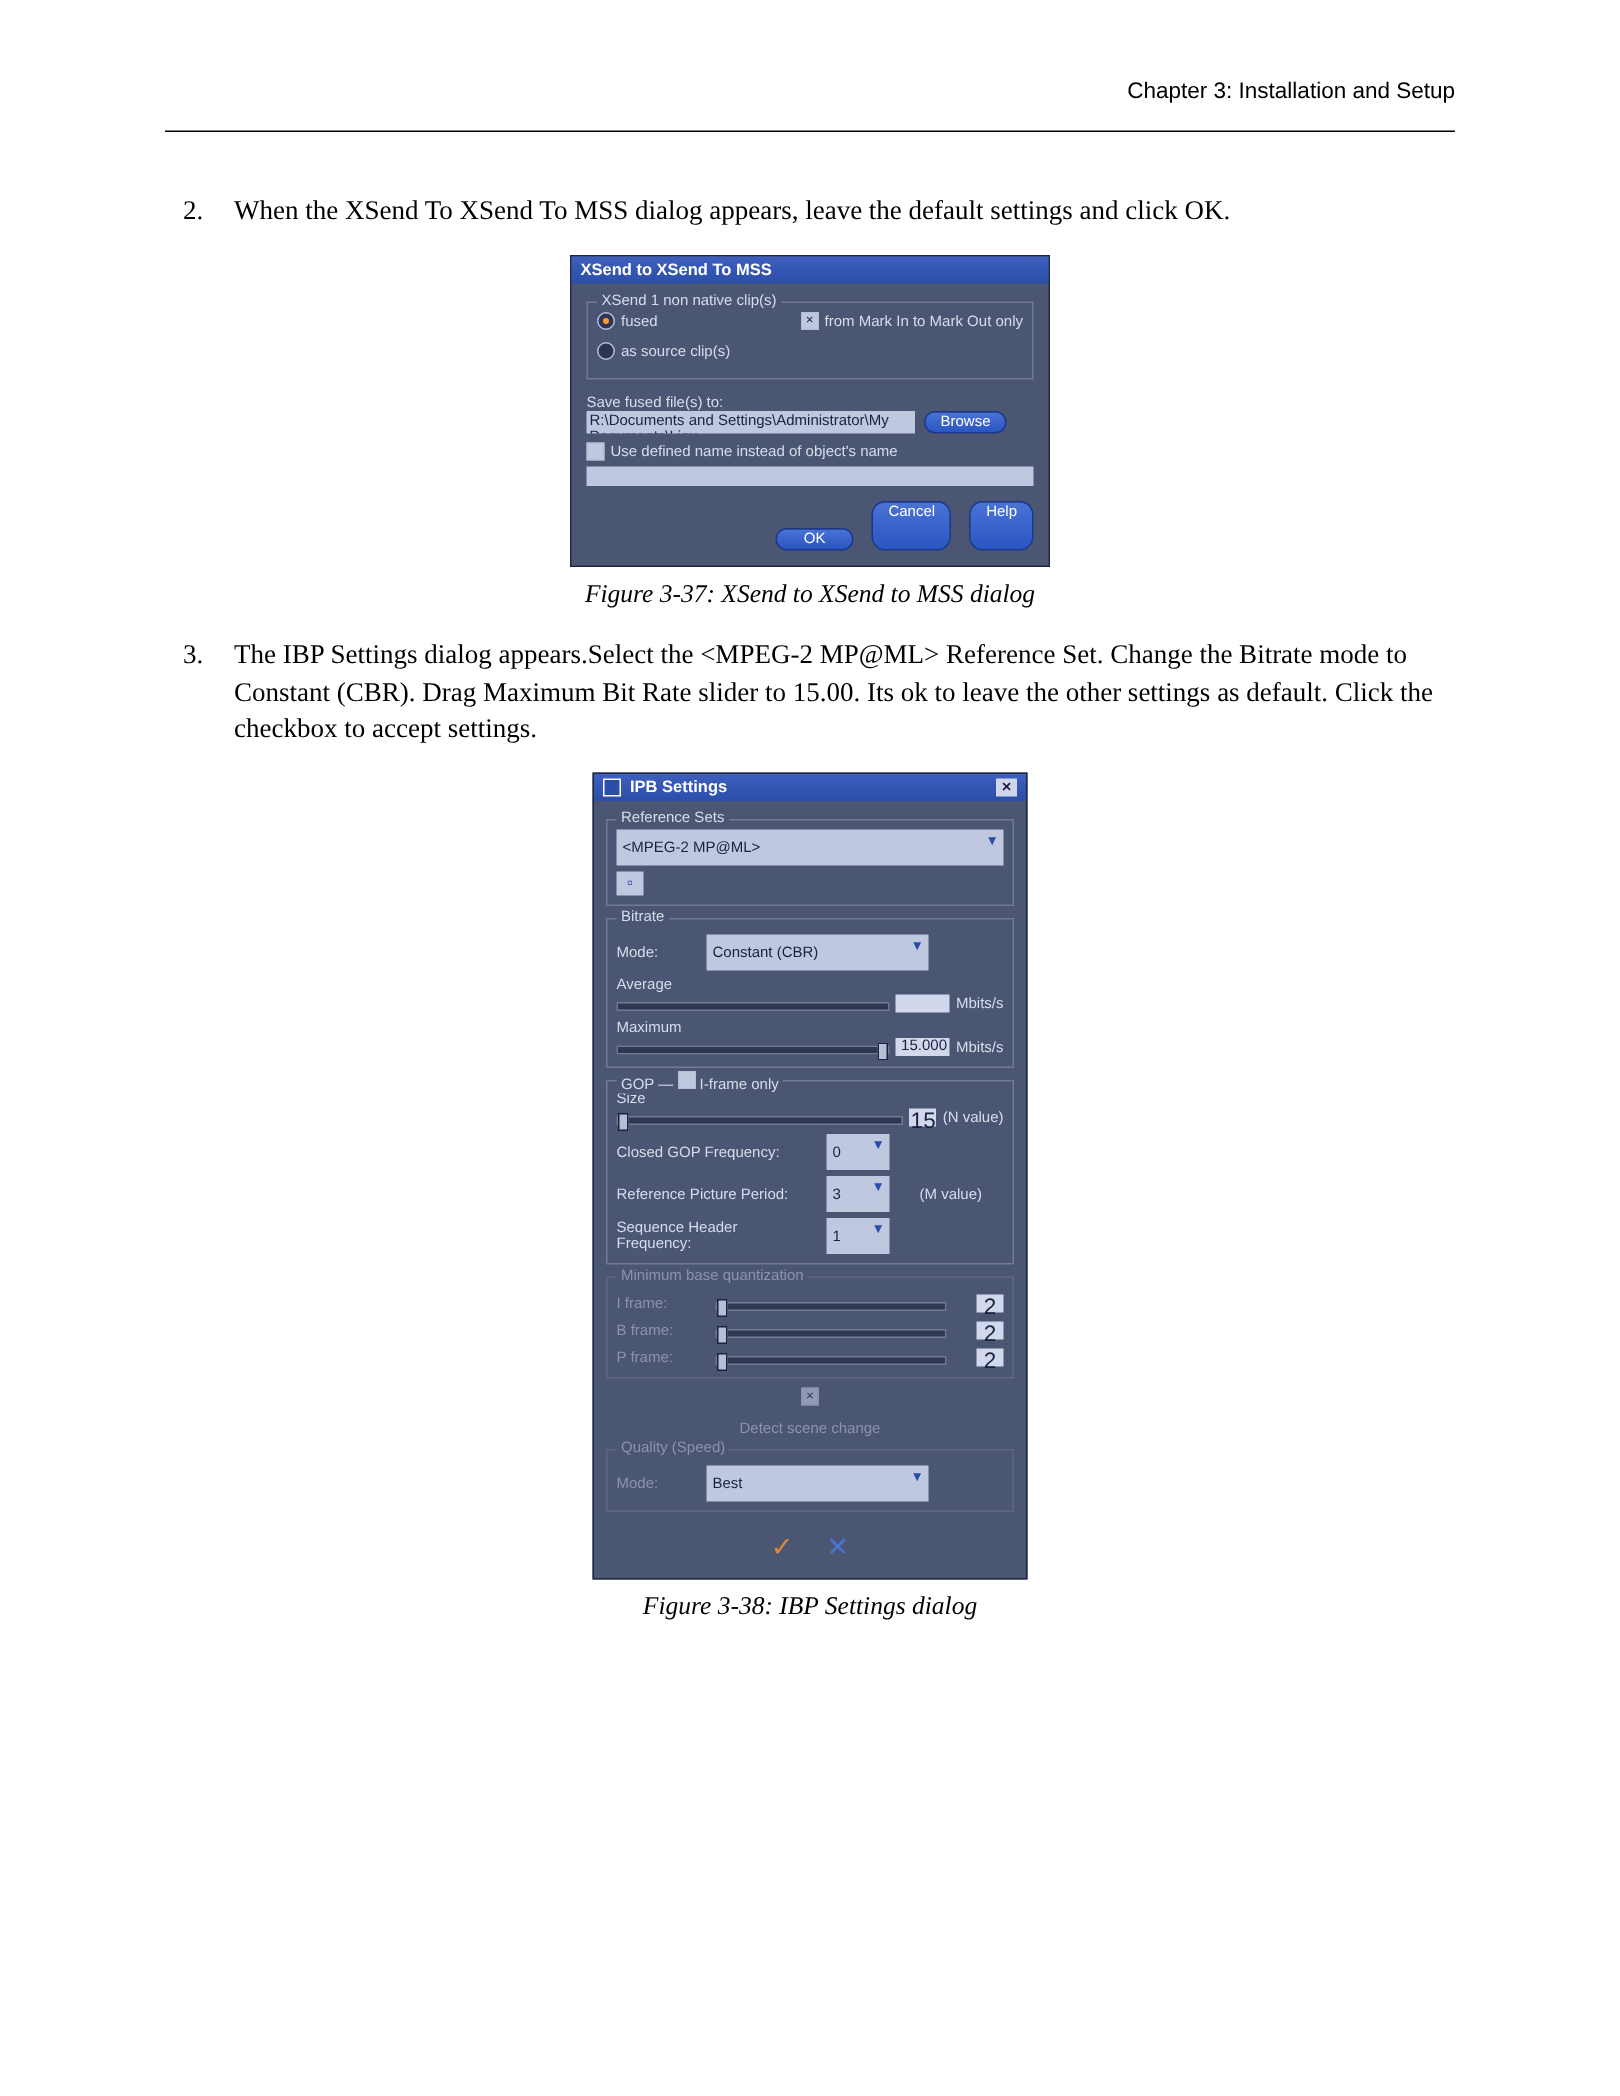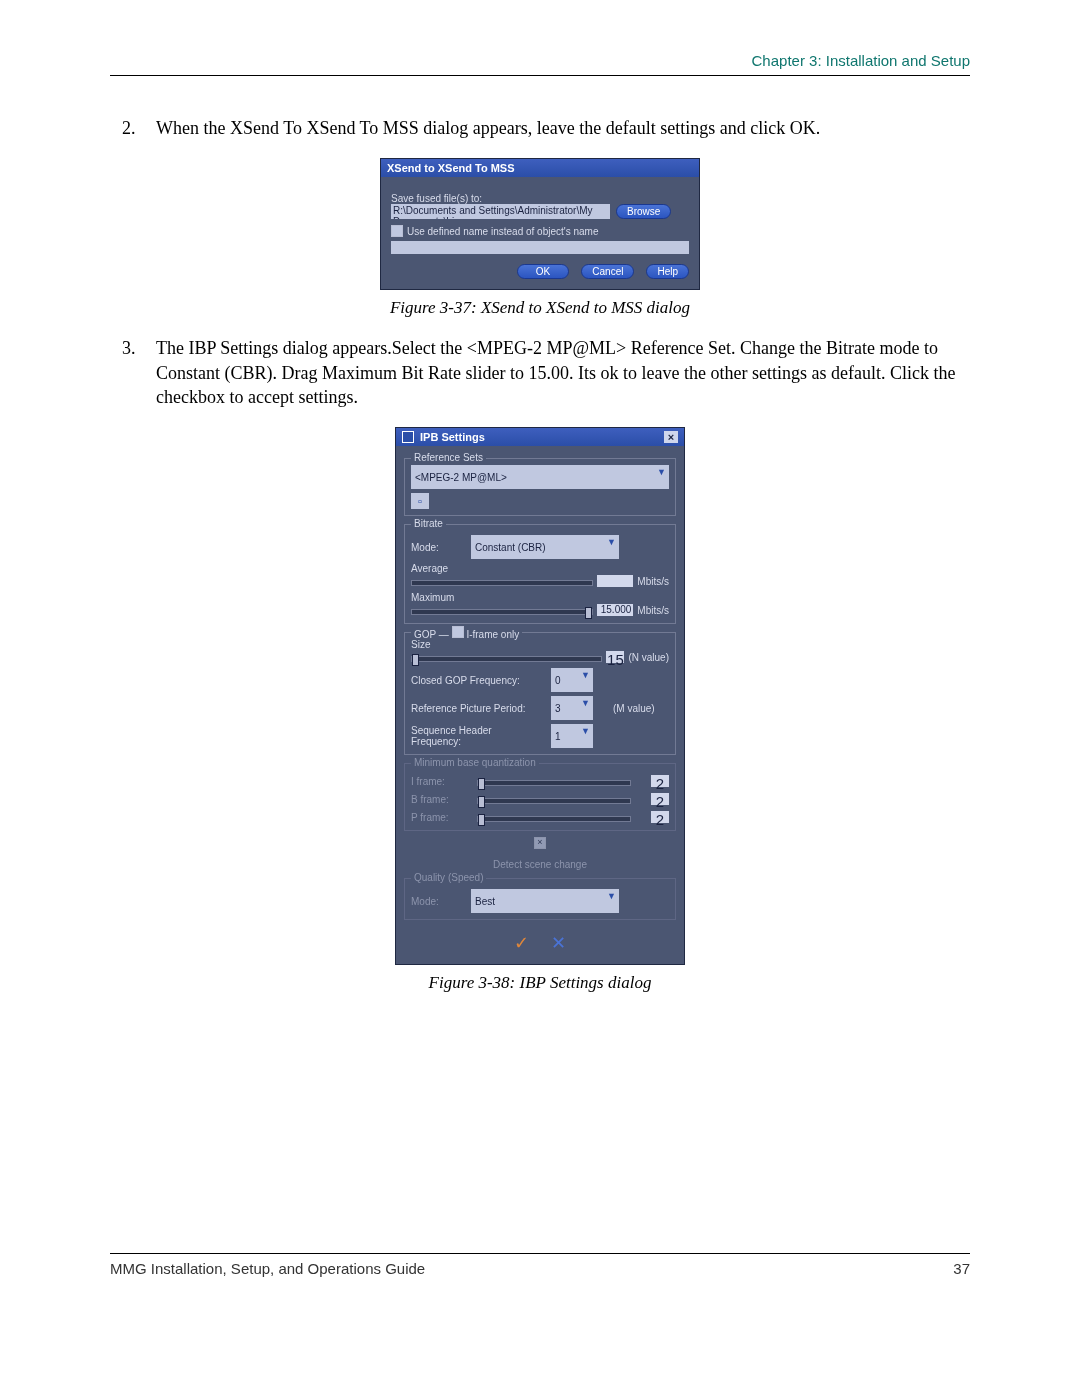--- a/index.html
+++ b/index.html
@@ -11,22 +11,22 @@
     color: #000;
     width: 1080px;
   }
   .page {
     padding: 52px 110px 40px 110px;
   }
   .header {
     text-align: right;
     font-family: Arial, Helvetica, sans-serif;
     font-size: 15px;
-    color: #0f766e;
-    padding-bottom: 6px;
+    color: #000000;
+    padding-bottom: 18px;
     border-bottom: 1px solid #000;
   }
   ol.main-list {
     margin-top: 40px;
     padding-left: 46px;
     counter-reset: item 1;
     list-style: none;
   }
   ol.main-list > li {
     counter-increment: item;
@@ -175,35 +175,52 @@
   <div class="header">Chapter 3: Installation and Setup</div>
 
   <ol class="main-list">
     <li>When the XSend To XSend To MSS dialog appears, leave the default settings and click OK.</li>
   </ol>
 
   <div class="fig-wrap">
     <div class="dlg1">
       <div class="titlebar">XSend to XSend To MSS</div>
       <div class="body">
+        <div class="group1">
+          <span class="legend">XSend 1 non native clip(s)</span>
+          <div class="row" style="justify-content:space-between;">
+            <div class="row">
+              <span class="radio sel"></span>
+              <span>fused</span>
+            </div>
+            <div class="row">
+              <span class="chk on"></span>
+              <span>from Mark In to Mark Out only</span>
+            </div>
+          </div>
+          <div class="row">
+            <span class="radio"></span>
+            <span>as source clip(s)</span>
+          </div>
+        </div>
 
         <div style="margin-top:10px;">Save fused file(s) to:</div>
         <div class="row" style="gap:6px;">
           <div class="pathbox">R:\Documents and Settings\Administrator\My Documents\Liqu</div>
           <span class="btn">Browse</span>
         </div>
 
         <div class="row" style="margin-top:6px;">
           <span class="chk"></span>
           <span>Use defined name instead of object's name</span>
         </div>
         <div class="txtbox"></div>
 
         <div class="btnrow">
-          <span class="btn" style="padding:1px 18px;">OK</span>
+          <span class="btn" style="padding:1px 18px;margin-top:18px;">OK</span>
           <span class="btn">Cancel</span>
           <span class="btn">Help</span>
         </div>
       </div>
     </div>
   </div>
   <div class="caption">Figure 3-37: XSend to XSend to MSS dialog</div>
 
   <ol class="main-list" style="counter-reset: item 2; margin-top:0;">
     <li>The IBP Settings dialog appears.Select the &lt;MPEG-2 MP@ML&gt; Reference Set. Change the Bitrate mode to Constant (CBR). Drag Maximum Bit Rate slider to 15.00. Its ok to leave the other settings as default. Click the checkbox to accept settings.</li>
@@ -333,17 +350,13 @@
 
         <div class="okcancel">
           <span class="check">✓</span>
           <span class="xmark">✕</span>
         </div>
       </div>
     </div>
   </div>
   <div class="caption">Figure 3-38: IBP Settings dialog</div>
 
-  <div class="footer">
-    <span>MMG Installation, Setup, and Operations Guide</span>
-    <span>37</span>
-  </div>
 </div>
 
 </body></html>

